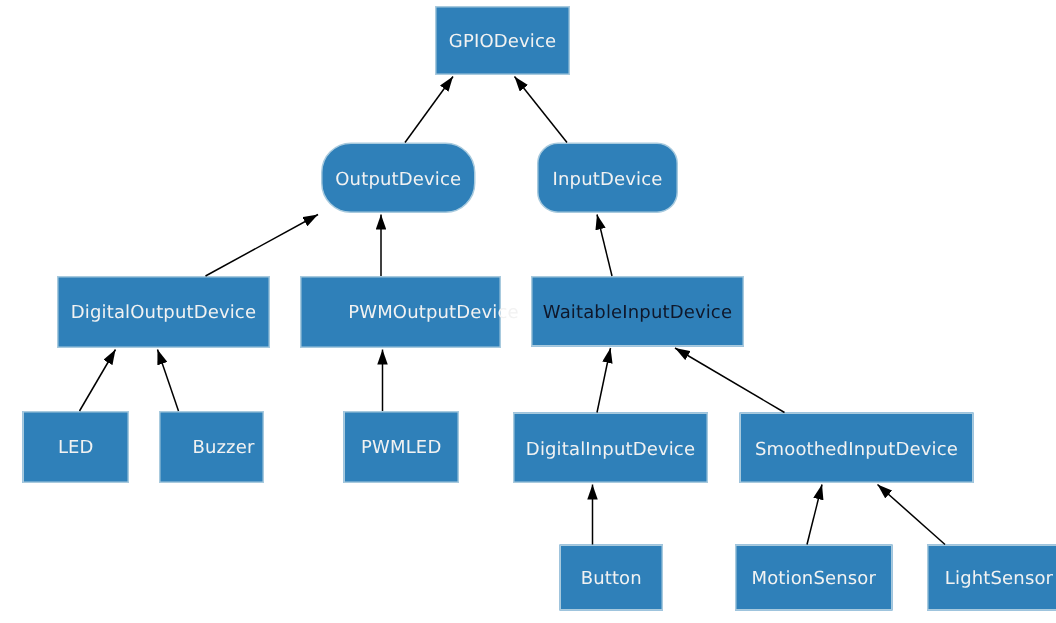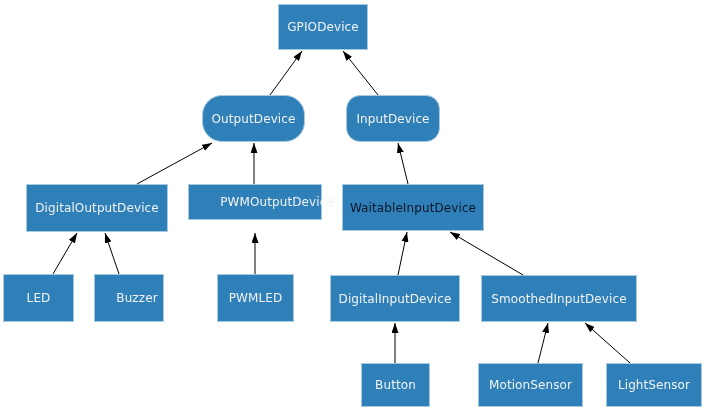--- a/index.html
+++ b/index.html
@@ -12,20 +12,21 @@
   }
   .node {
     position: absolute;
     box-sizing: border-box;
     display: flex;
     align-items: center;
     justify-content: center;
     font-size: 12px;
     z-index: 1;
     border: 1px solid transparent;
+    margin-left: 12px;
   }
   .node span {
     white-space: nowrap;
     letter-spacing: 0.1px;
   }
   svg.edges-layer {
     position: absolute;
     left: 0; top: 0;
     z-index: 2;
     pointer-events: none;
@@ -42,21 +43,21 @@
       </div>
       <div class="node" style="left: 202px; top: 95px; width: 103px; height: 47px; background: rgb(47, 128, 185); border-color: rgb(168, 202, 222); color: rgb(242, 242, 242); border-radius: 20px;">
         <span>OutputDevice</span>
       </div>
       <div class="node" style="left: 346px; top: 95px; width: 94px; height: 47px; background: rgb(47, 128, 185); border-color: rgb(168, 202, 222); color: rgb(242, 242, 242); border-radius: 14px;">
         <span>InputDevice</span>
       </div>
       <div class="node" style="left: 26px; top: 184px; width: 142px; height: 48px; background: rgb(47, 128, 185); border-color: rgb(168, 202, 222); color: rgb(242, 242, 242);">
         <span>DigitalOutputDevice</span>
       </div>
-      <div class="node" style="left: 188px; top: 184px; width: 134px; height: 36px; background: rgb(47, 128, 185); border-color: rgb(168, 202, 222); color: rgb(242, 242, 242); padding-left: 44px;">
+      <div class="node" style="left: 188px; top: 184px; width: 134px; height: 48px; background: rgb(47, 128, 185); border-color: rgb(168, 202, 222); color: rgb(242, 242, 242); padding-left: 44px;">
         <span>PWMOutputDevice</span>
       </div>
       <div class="node" style="left: 342px; top: 184px; width: 142px; height: 47px; background: rgb(47, 128, 185); border-color: rgb(168, 202, 222); color: #0f172a;">
         <span>WaitableInputDevice</span>
       </div>
       <div class="node" style="left: 3px; top: 274px; width: 71px; height: 48px; background: rgb(47, 128, 185); border-color: rgb(168, 202, 222); color: rgb(242, 242, 242);">
         <span>LED</span>
       </div>
       <div class="node" style="left: 94px; top: 274px; width: 70px; height: 48px; background: rgb(47, 128, 185); border-color: rgb(168, 202, 222); color: rgb(242, 242, 242); padding-left: 16px;">
         <span>Buzzer</span>

